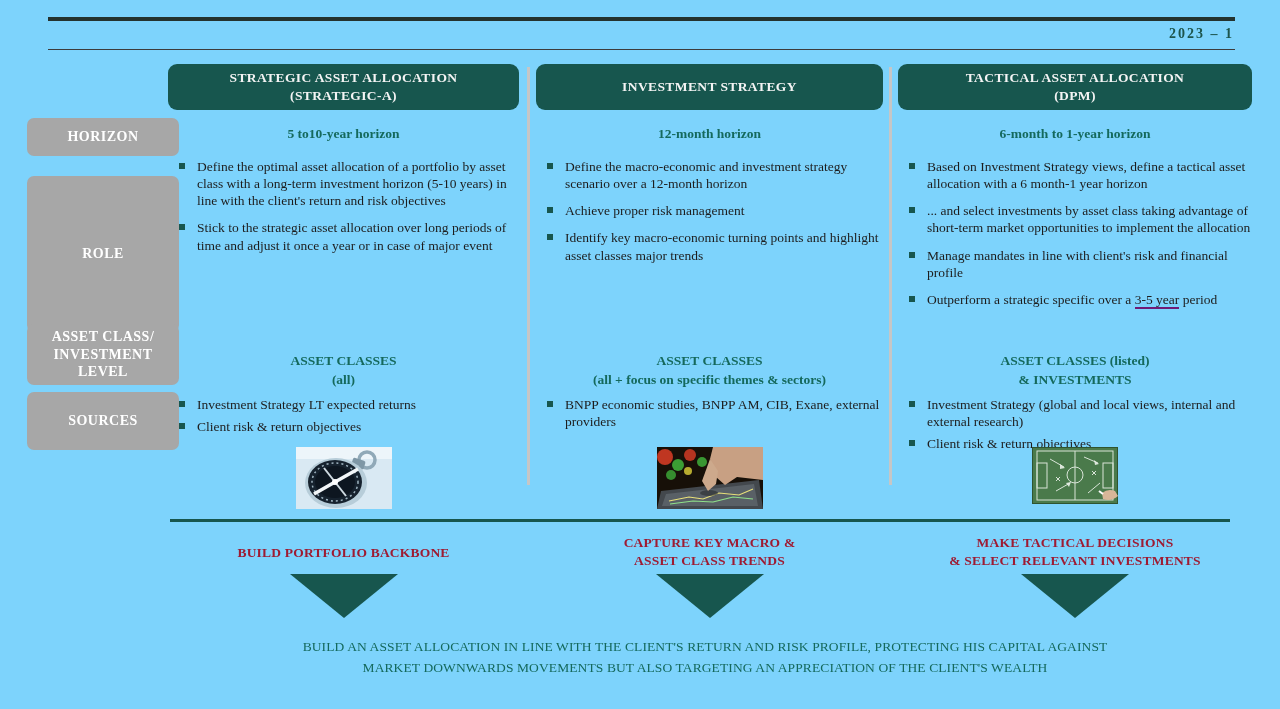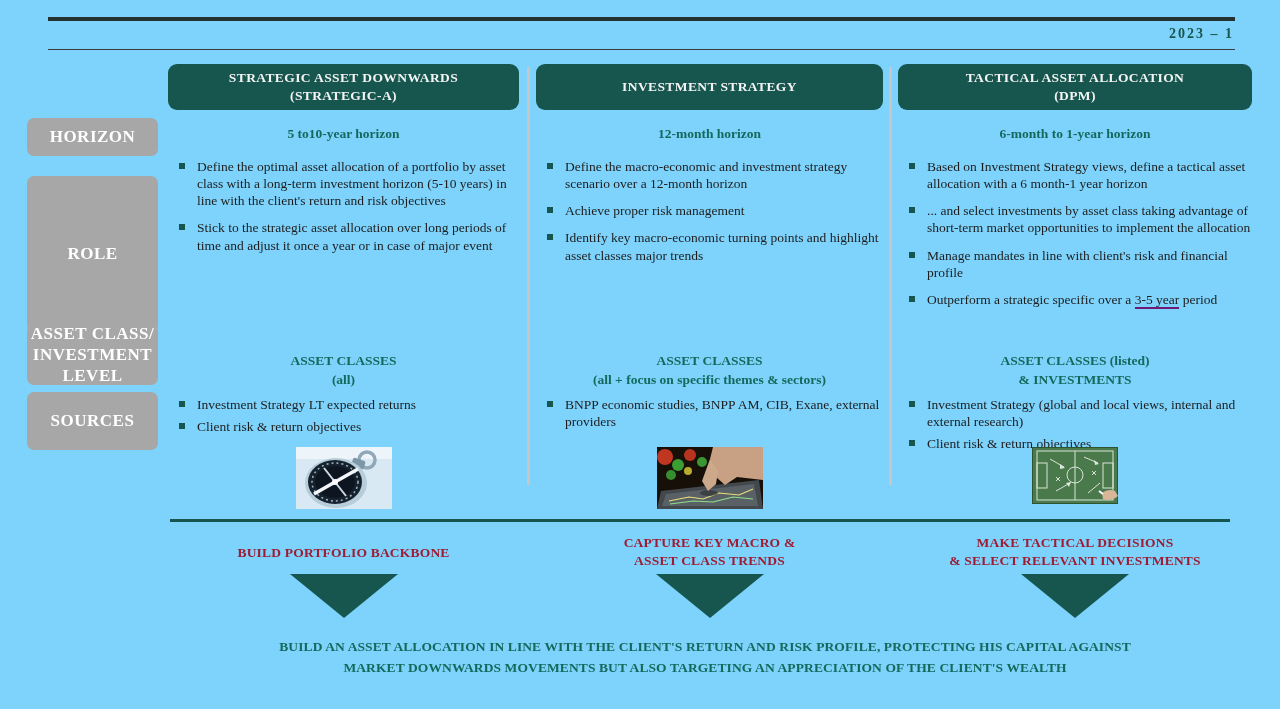--- a/index.html
+++ b/index.html
@@ -6,22 +6,22 @@
   html, body { width: 1280px; height: 709px; background: #ffffff; }
   body { font-family: "Liberation Serif", "DejaVu Serif", serif; }
   .slide { position: relative; width: 1280px; height: 709px; background: #7dd3fc; overflow: hidden; }
 
   
   .top-thick { position: absolute; left: 48px; width: 1187px; top: 17px; height: 4px; background: #24332f; }
   .top-thin  { position: absolute; left: 48px; width: 1187px; top: 49px; height: 1px; background: #3c3c3c; }
   .date { position: absolute; top: 26px; right: 46px; color: #1d554c; font-weight: bold; font-size: 14px; letter-spacing: 2px; }
 
   
-  .side-box { position: absolute; left: 27px; width: 131px; background: #a7a7a7; border-radius: 7px;
-              color: #ffffff; font-weight: bold; font-size: 17px; letter-spacing: .5px;
+  .side-box { position: absolute; left: 27px; width: 152px; background: #a7a7a7; border-radius: 7px;
+              color: #ffffff; font-weight: bold; font-size: 14px; letter-spacing: .5px;
               display: flex; align-items: center; justify-content: center; text-align: center;
               white-space: pre-line; line-height: 1.25; }
   .sb-horizon { top: 118px; height: 38px; }
   .sb-role    { top: 176px; height: 156px; }
   .sb-asset   { top: 324px; height: 61px; }
   .sb-sources { top: 392px; height: 58px; }
 
   
   .vdiv { position: absolute; top: 67px; height: 418px; width: 3px; background: #c6c6c6; }
   .vdiv-1 { left: 527px; } .vdiv-2 { left: 889px; }
@@ -55,21 +55,21 @@
              line-height: 1.35; white-space: pre-line; letter-spacing: .2px; }
   .out1 { left: 168px; width: 351px; top: 544px; }
   .out2 { left: 536px; width: 347px; top: 534px; }
   .out3 { left: 898px; width: 354px; top: 534px; }
   .tri { position: absolute; top: 574px; width: 0; height: 0;
          border-left: 54px solid transparent; border-right: 54px solid transparent;
          border-top: 44px solid #17564e; }
   .tri1 { left: 290px; } .tri2 { left: 656px; } .tri3 { left: 1021px; }
 
   .footer { position: absolute; left: 160px; right: 30px; top: 637px; text-align: center;
-            color: #15695c; font-weight: bold; font-size: 13.5px; line-height: 1.55; letter-spacing: .1px; }
+            color: #15695c; font-weight: normal; font-size: 13.5px; line-height: 1.55; letter-spacing: .1px; }
 </style>
 </head>
 <body>
 
 <div class="slide">
 
   <div class="top-thick"></div>
   <div class="date">2023 – 1</div>
   <div class="top-thin"></div>
 
@@ -77,21 +77,21 @@
   <div class="side-box sb-role">ROLE</div>
   <div class="side-box sb-asset">ASSET CLASS/
 INVESTMENT
 LEVEL</div>
   <div class="side-box sb-sources">SOURCES</div>
 
   <div class="vdiv vdiv-1"></div>
   <div class="vdiv vdiv-2"></div>
 
   <section class="col col1">
-    <div class="col-header">STRATEGIC ASSET DOWNWARDS
+    <div class="col-header">STRATEGIC ASSET ALLOCATION
 (STRATEGIC-A)</div>
     <div class="horizon">5 to10-year horizon</div>
     <ul class="bullets role">
       <li><span class="sq"></span><span>Define the optimal asset allocation of a portfolio by asset class with a long-term investment horizon (5-10 years) in line with the client's return and risk objectives</span></li>
       <li><span class="sq"></span><span>Stick to the strategic asset allocation over long periods of time and adjust it once a year or in case of major event</span></li>
     </ul>
     <div class="asset-head">ASSET CLASSES
 (all)</div>
     <ul class="bullets sources">
       <li><span class="sq"></span><span>Investment Strategy LT expected returns</span></li>

